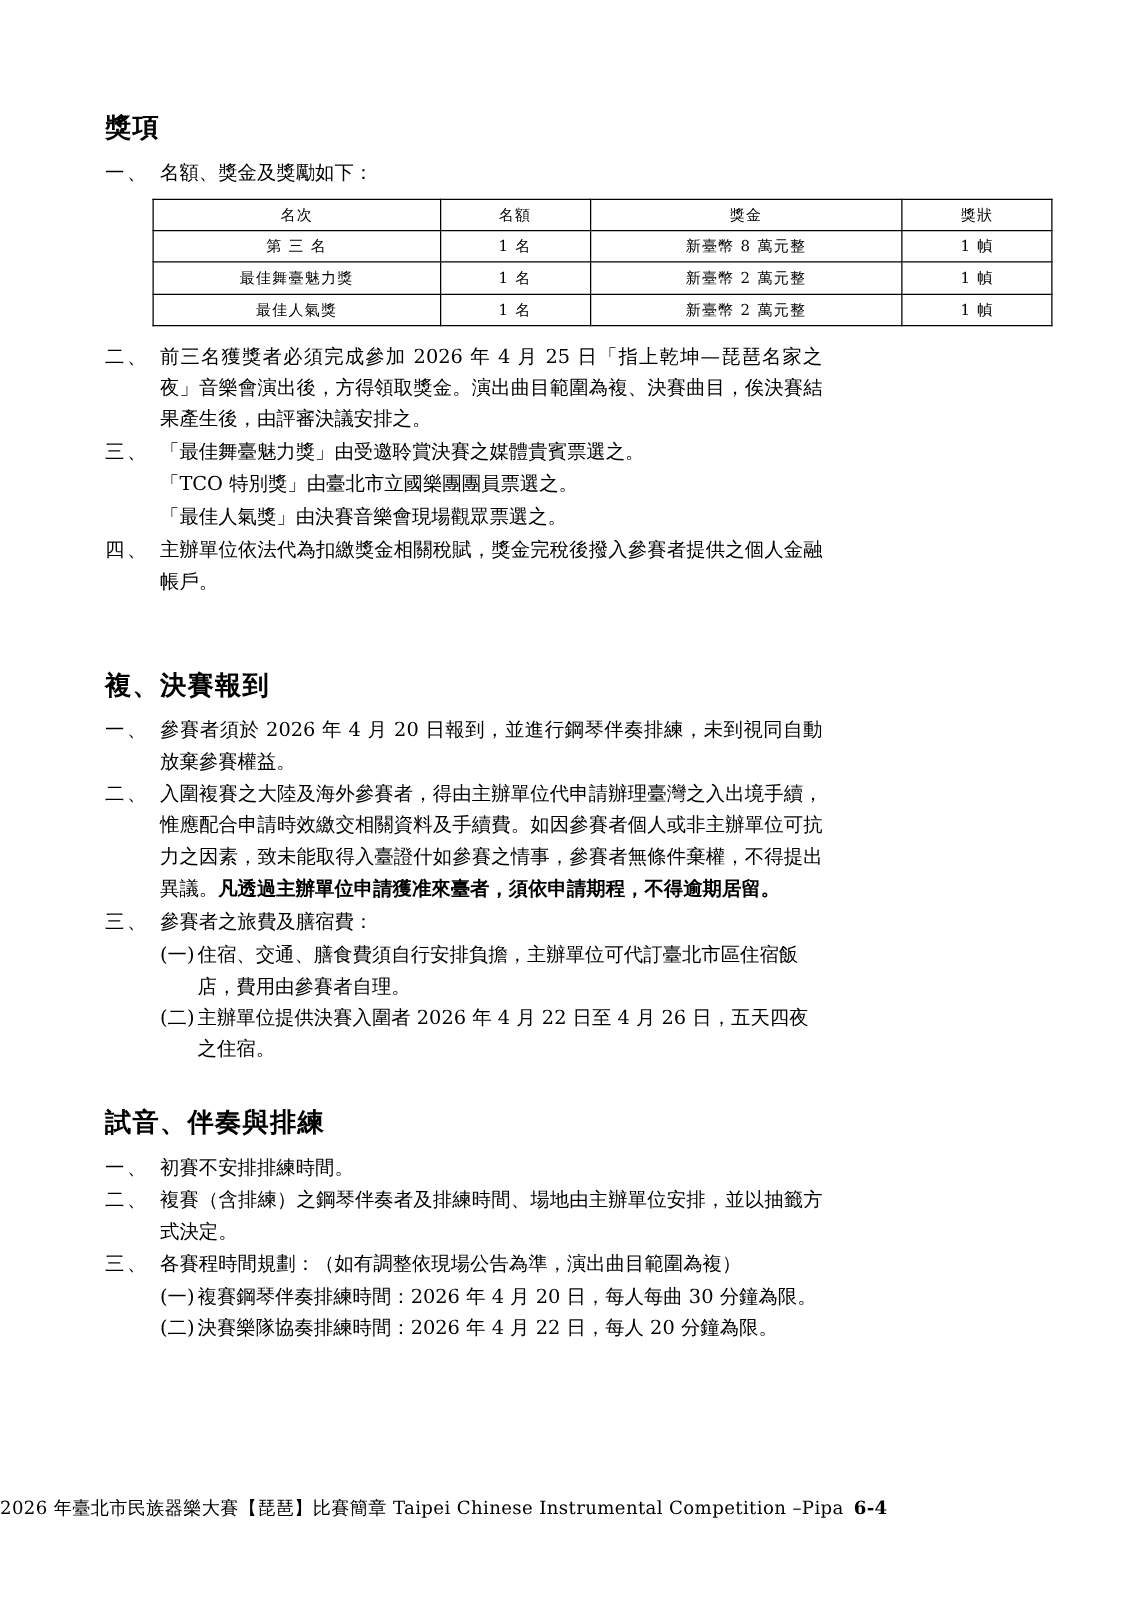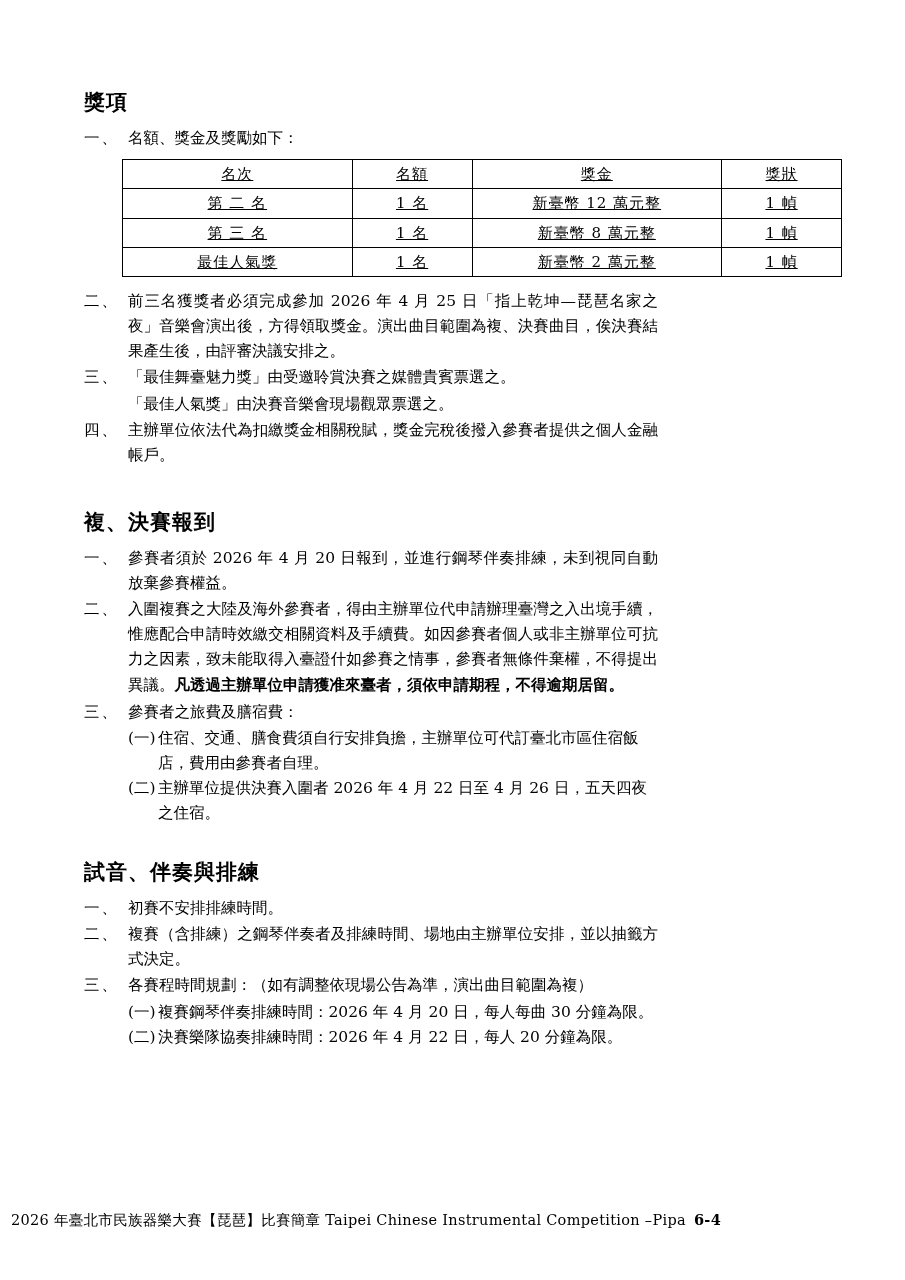--- a/index.html
+++ b/index.html
@@ -23,21 +23,21 @@
   }
 
   h2.section-title {
     font-family: "DejaVu Sans", "Liberation Sans", sans-serif;
     font-size: 21px;
     font-weight: bold;
     margin: 0 0 10px 0;
     letter-spacing: 1px;
   }
   .section-title.spaced {
-    margin-top: 40px;
+    margin-top: 56px;
   }
 
   
   .item {
     display: flex;
     align-items: flex-start;
     font-size: 15.5px;
     line-height: 1.62;
     margin-bottom: 1px;
   }
@@ -67,22 +67,21 @@
   }
   .bold {
     font-weight: bold;
   }
 
   
   table.award-table {
     border-collapse: collapse;
     margin: 8px 0 12px 38px;
     width: 720px;
-    font-size: 15px;
-    text-decoration: underline;
+    font-size: 12px;
   }
   table.award-table th,
   table.award-table td {
     border: 1px solid #000;
     text-align: center;
     padding: 4px 6px;
     font-weight: normal;
     letter-spacing: 1px;
     line-height: 1.35;
   }
@@ -91,22 +90,22 @@
   }
   table.award-table col.c1 { width: 230px; }
   table.award-table col.c2 { width: 120px; }
   table.award-table col.c3 { width: 250px; }
   table.award-table col.c4 { width: 120px; }
 
   .footer {
     position: absolute;
     left: 0;
     right: 0;
-    bottom: 50px;
-    text-align: center;
+    bottom: 64px;
+    text-align: left;
     font-size: 14.5px;
     letter-spacing: 0.3px;
   }
   .footer .page-num {
     font-weight: bold;
     margin-left: 8px;
   }
 </style>
 </head>
 <body>
@@ -130,50 +129,54 @@
     <thead>
       <tr>
         <th>名次</th>
         <th>名額</th>
         <th>獎金</th>
         <th>獎狀</th>
       </tr>
     </thead>
     <tbody>
       <tr>
-        <td>第 二 名</td>
-        <td>1 名</td>
-        <td>新臺幣 12 萬元整</td>
-        <td>1 幀</td>
-      </tr>
-      <tr>
         <td>第 三 名</td>
         <td>1 名</td>
         <td>新臺幣 8 萬元整</td>
         <td>1 幀</td>
       </tr>
       <tr>
+        <td>最佳舞臺魅力獎</td>
+        <td>1 名</td>
+        <td>新臺幣 2 萬元整</td>
+        <td>1 幀</td>
+      </tr>
+      <tr>
         <td>最佳人氣獎</td>
         <td>1 名</td>
         <td>新臺幣 2 萬元整</td>
         <td>1 幀</td>
       </tr>
     </tbody>
   </table>
 
   <div class="item">
     <span class="marker">二、</span>
     <span class="body">前三名獲獎者必須完成參加 2026 年 4 月 25 日「指上乾坤—琵琶名家之夜」音樂會演出後，方得領取獎金。演出曲目範圍為複、決賽曲目，俟決賽結果產生後，由評審決議安排之。</span>
   </div>
   <div class="item">
     <span class="marker">三、</span>
     <span class="body">「最佳舞臺魅力獎」由受邀聆賞決賽之媒體貴賓票選之。</span>
   </div>
   <div class="item">
     <span class="marker"></span>
+    <span class="body">「TCO 特別獎」由臺北市立國樂團團員票選之。</span>
+  </div>
+  <div class="item">
+    <span class="marker"></span>
     <span class="body">「最佳人氣獎」由決賽音樂會現場觀眾票選之。</span>
   </div>
   <div class="item">
     <span class="marker">四、</span>
     <span class="body">主辦單位依法代為扣繳獎金相關稅賦，獎金完稅後撥入參賽者提供之個人金融帳戶。</span>
   </div>
 
   <h2 class="section-title spaced">複、決賽報到</h2>
 
   <div class="item">

